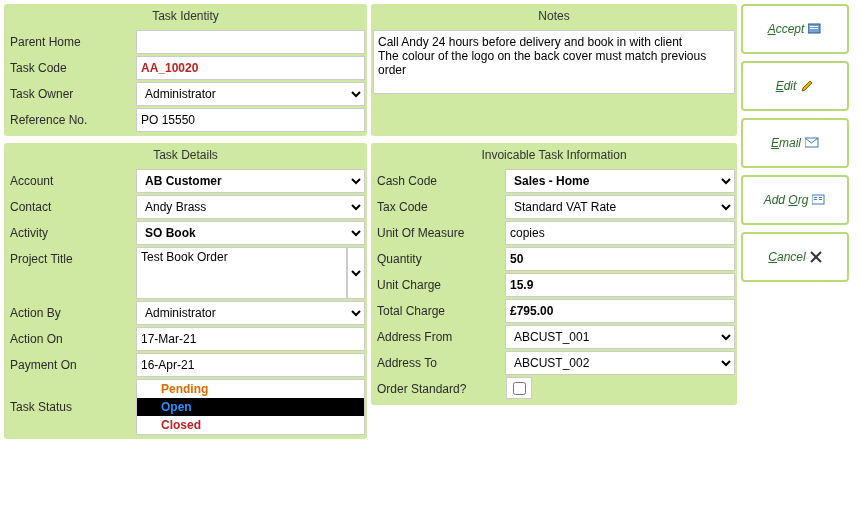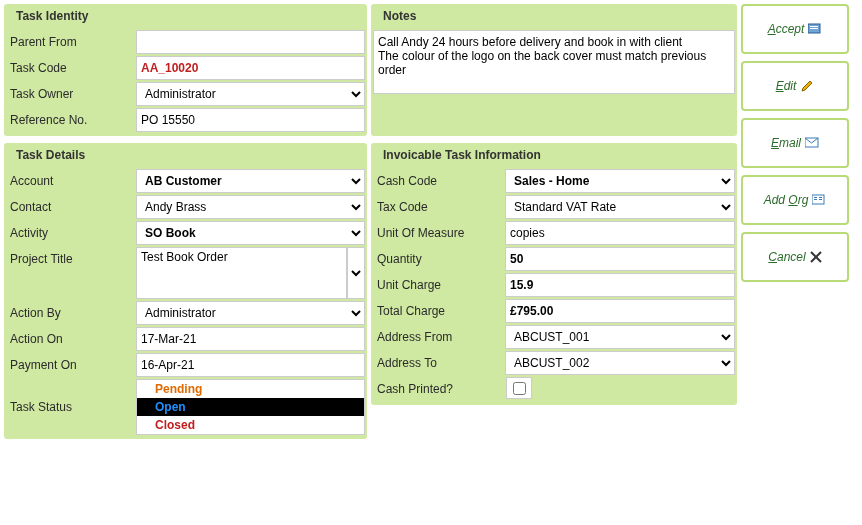--- a/index.html
+++ b/index.html
@@ -21,22 +21,22 @@
   .row {
     display: flex;
     gap: 4px;
     margin-bottom: 7px;
   }
   .panel {
     background: #cfe8a2;
     border-radius: 3px;
   }
   .phead {
-    text-align: left;
-    font-weight: bold;
+    text-align: center;
+    font-weight: normal;
     padding: 5px 12px;
   }
   .pbody {
     padding: 2px;
   }
   .field {
     display: flex;
     align-items: stretch;
     margin-bottom: 2px;
   }
@@ -79,21 +79,21 @@
     border: 1px solid #ccc;
     padding: 4px;
     resize: none;
   }
   .statusbox {
     flex: 1;
   }
   .statusbox .opt {
     height: 18px;
     line-height: 18px;
-    padding-left: 18px;
+    padding-left: 24px;
     font-weight: bold;
     background: #fff;
     border-left: 1px solid #ccc;
     border-right: 1px solid #ccc;
   }
   .statusbox .opt:first-child { border-top: 1px solid #ccc; }
   .statusbox .opt:last-child { border-bottom: 1px solid #ccc; }
   .statusbox .pending { color: #e06a00; }
   .statusbox .open { background: #000; color: #1e90ff; }
   .statusbox .closed { color: #c02020; }
@@ -137,21 +137,21 @@
 
 <div class="wrap">
   <div class="main">
 
     <div class="row">
 
       <div class="panel" style="width:363px">
         <div class="phead">Task Identity</div>
         <div class="pbody">
           <div class="field">
-            <div class="label" style="width:126px">Parent From</div>
+            <div class="label" style="width:126px">Parent Home</div>
             <div class="ctrl">
                 <input type="text" value="" style="">
               </div>
           </div>
           <div class="field">
             <div class="label" style="width:126px">Task Code</div>
             <div class="ctrl">
                 <input type="text" class="redbold" value="AA_10020" style="">
               </div>
           </div>
@@ -283,21 +283,21 @@
                 <select><option>ABCUST_001</option></select>
               </div>
           </div>
           <div class="field">
             <div class="label" style="width:128px">Address To</div>
             <div class="ctrl">
                 <select><option>ABCUST_002</option></select>
               </div>
           </div>
           <div class="field">
-            <div class="label" style="width:128px">Cash Printed?</div>
+            <div class="label" style="width:128px">Order Standard?</div>
             <div class="ctrl checkbox-ctrl">
                 <span class="cbwrap">
                   <input type="checkbox" style="">
                 </span>
               </div>
           </div>
         </div>
       </div>
     </div>
 

